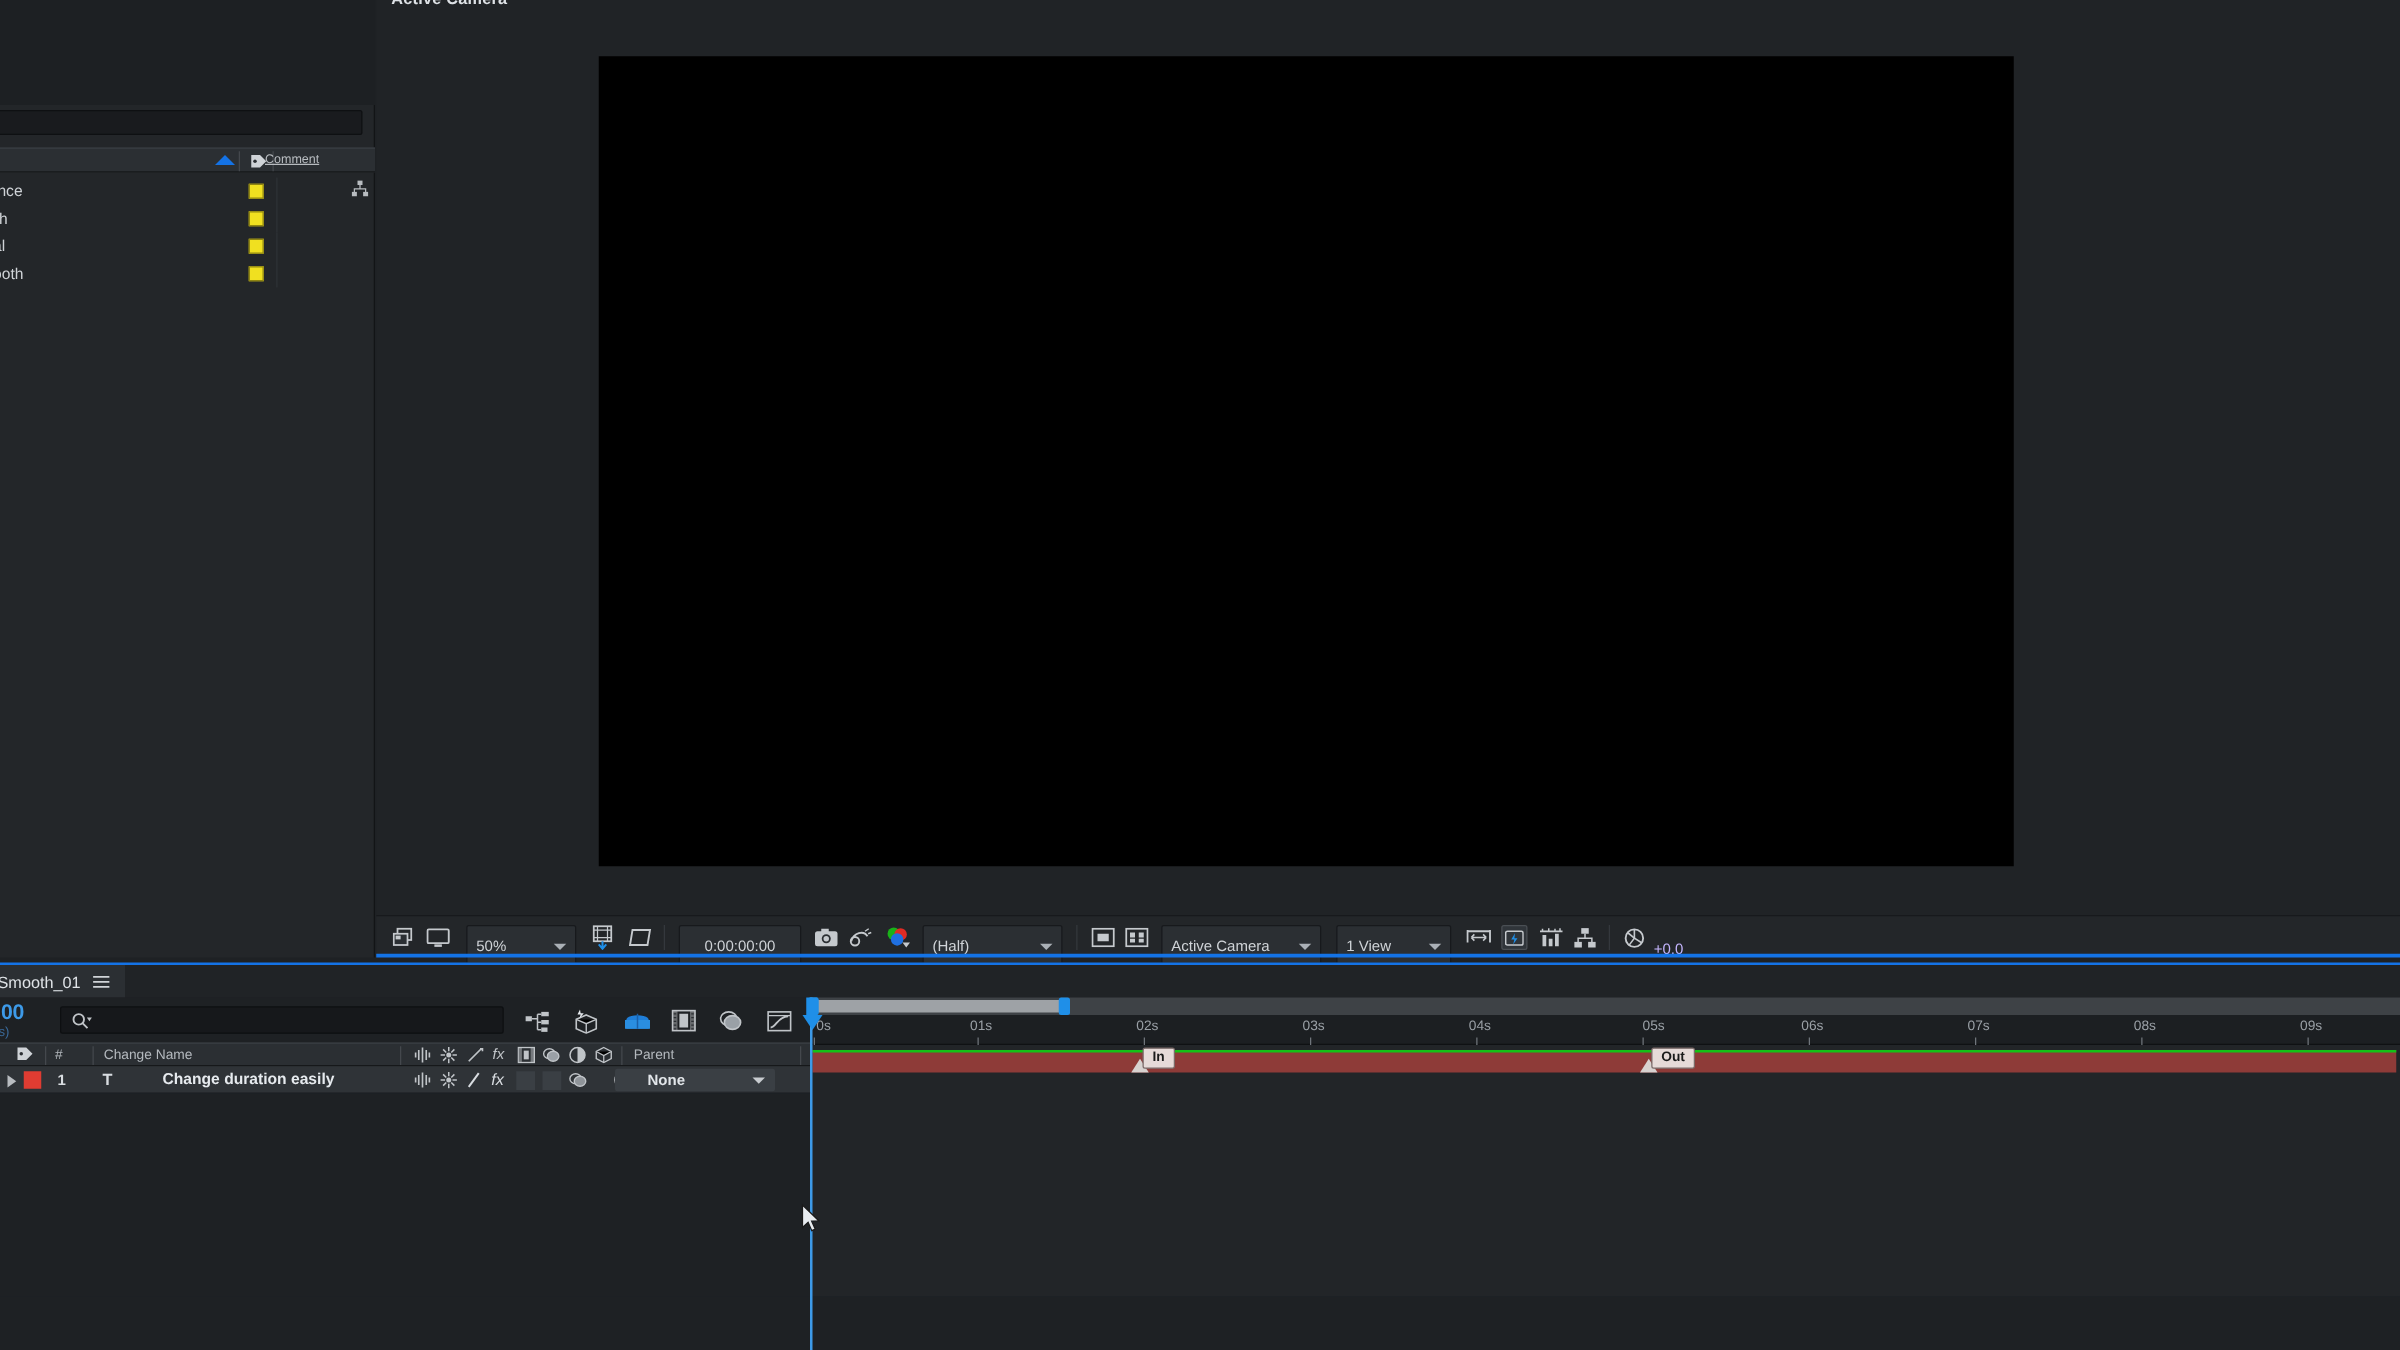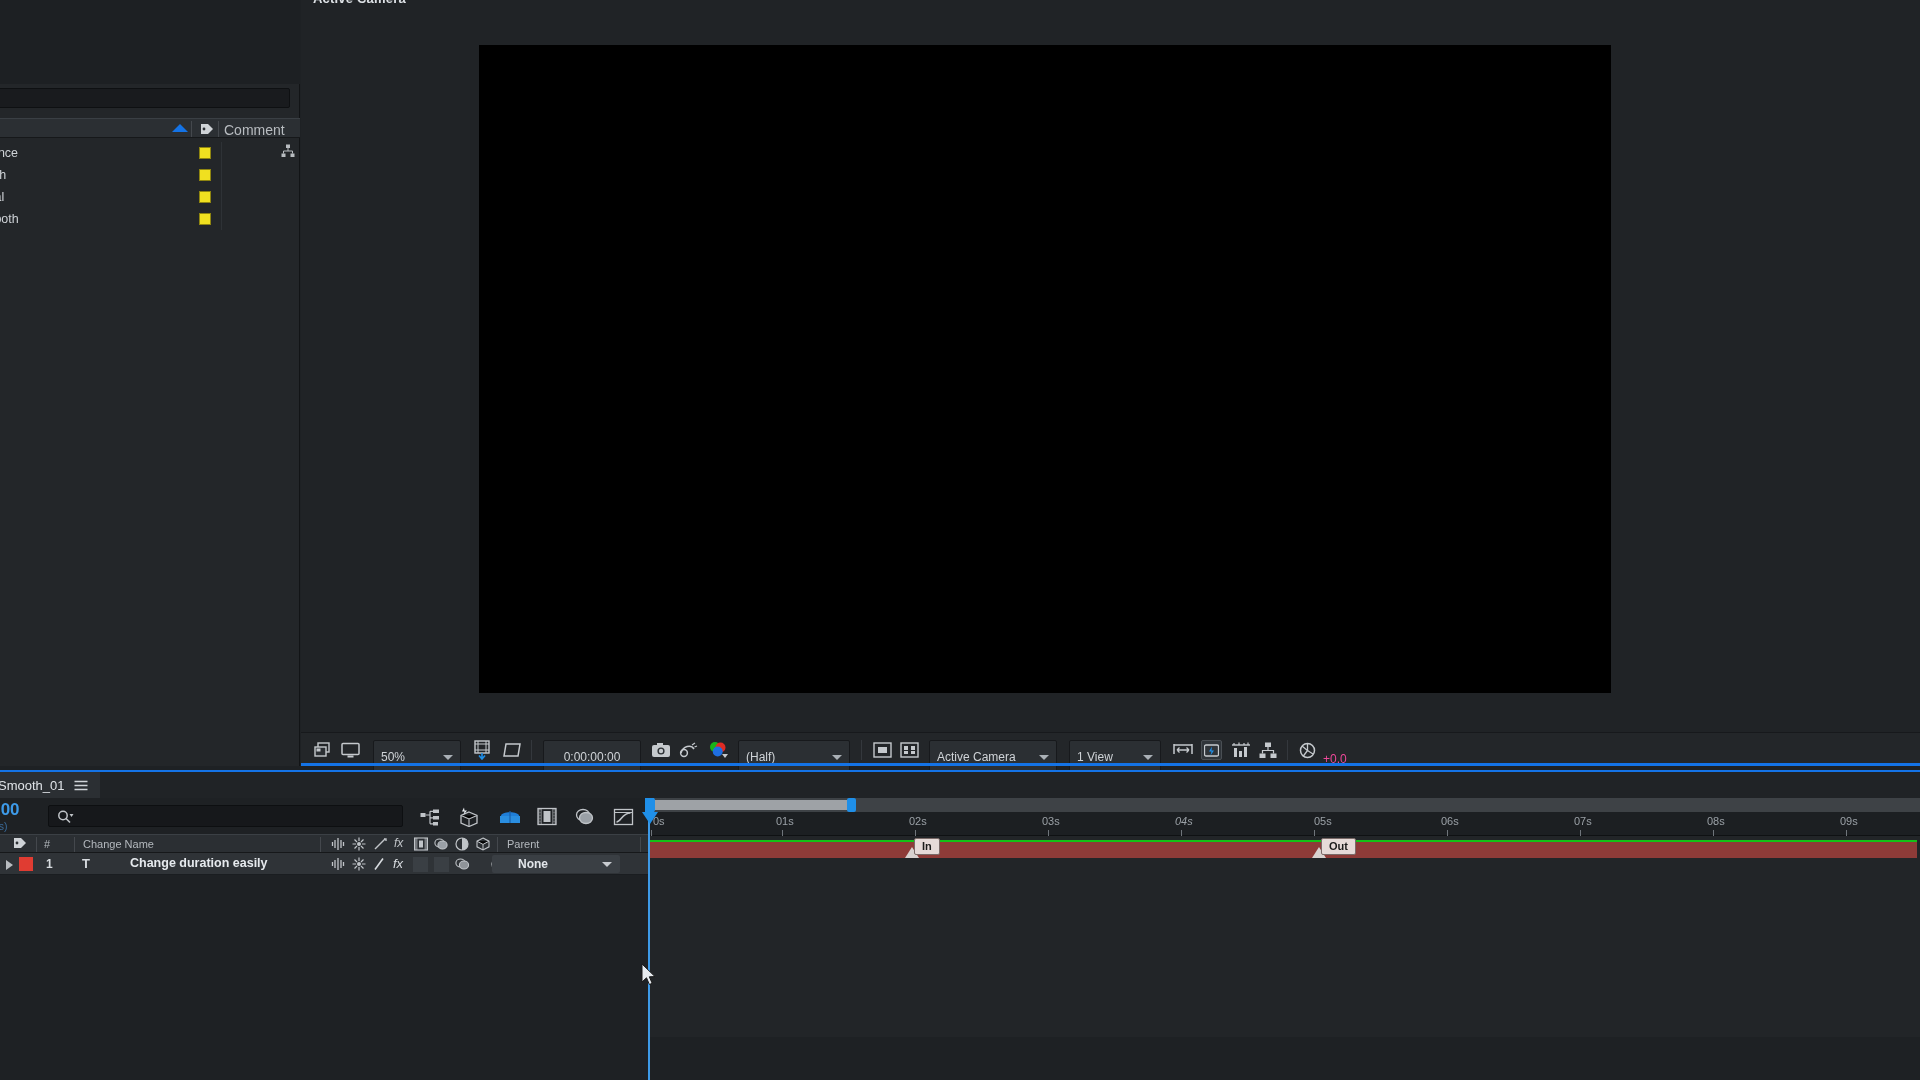--- a/index.html
+++ b/index.html
@@ -38,22 +38,22 @@
     border-right: 8px solid transparent;
     border-bottom: 8px solid #1473e6;
   }
   #project-colheaders .divider {
     position: absolute; top: 2px; width: 1px; height: 16px; background: #44484d;
   }
   #project-colheaders .tag-icon {
     position: absolute; left: 200px; top: 4px; width: 14px; height: 12px;
   }
   #project-colheaders .comment-label {
-    position: absolute; left: 224px; top: 3px;
-    font-size: 14px; color: #b8bcc0;
+    position: absolute; left: 212px; top: 3px;
+    font-size: 10px; color: #b8bcc0; text-decoration: underline;
   }
   .project-row {
     position: absolute; left: 0; width: 300px; height: 22px;
     display: flex; align-items: center;
   }
   .project-row .pr-name {
     position: absolute; left: -16px; font-size: 12.5px; color: #cfd3d7;
     white-space: nowrap;
   }
   .project-row .pr-swatch {
@@ -538,21 +538,21 @@
     <div class="vt-sep" style="left:986px;"></div>
 
     <div class="vt-item" style="left:998px;">
       <svg class="icon-svg" width="17" height="17" viewBox="0 0 17 17">
         <circle cx="8.5" cy="8.5" r="7" fill="none" stroke="#c5c9cd" stroke-width="1.5"></circle>
         <path d="M8.5 1.5 L8.5 8.5 L14 12" stroke="#c5c9cd" stroke-width="1.3" fill="none"></path>
         <path d="M3 4 L8.5 8.5 L4 14.5" stroke="#c5c9cd" stroke-width="1.3" fill="none"></path>
       </svg>
     </div>
 
-    <div class="vt-item" style="left:1022px; top:9px; font-size:12px; color:#ec4899;">+0,0</div>
+    <div class="vt-item" style="left:1022px; top:9px; font-size:12px; color:#c4b5fd;">+0,0</div>
 
   </div>
   <div id="viewport-bottom-accent"></div>
 </div>
 
 <div id="active-camera-label">Active Camera</div>
 
 <div id="timeline-panel">
 
   <div id="timeline-tabbar">
@@ -749,21 +749,21 @@
       <div id="work-area-fill"></div>
       <div class="wa-handle" style="left:-3px;"></div>
       <div class="wa-handle" style="left:198px;"></div>
     </div>
 
     <div id="time-ruler">
       <span class="tick-label" style="left:4px;">0s</span>
       <span class="tick-label" style="left:127px;">01s</span>
       <span class="tick-label" style="left:260px;">02s</span>
       <span class="tick-label" style="left:393px;">03s</span>
-      <span class="tick-label" style="left:526px;font-style:italic;">04s</span>
+      <span class="tick-label" style="left:526px;">04s</span>
       <span class="tick-label" style="left:665px;">05s</span>
       <span class="tick-label" style="left:792px;">06s</span>
       <span class="tick-label" style="left:925px;">07s</span>
       <span class="tick-label" style="left:1058px;">08s</span>
       <span class="tick-label" style="left:1191px;">09s</span>
 
       <span class="tick-mark" style="left:2px;"></span>
       <span class="tick-mark" style="left:133px;"></span>
       <span class="tick-mark" style="left:266px;"></span>
       <span class="tick-mark" style="left:399px;"></span>

